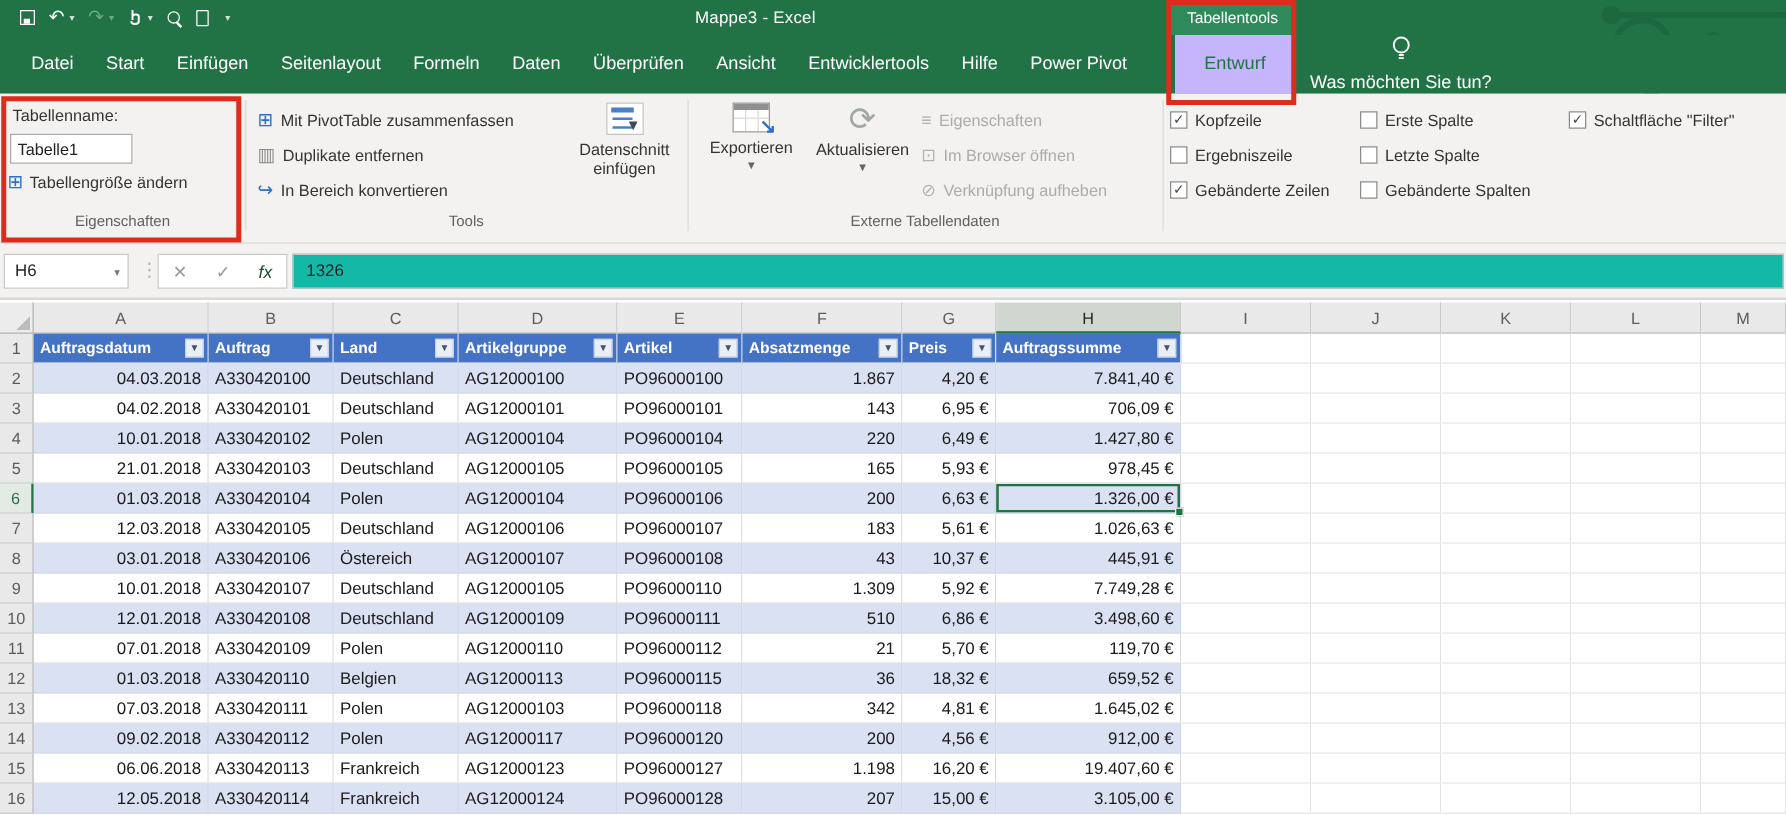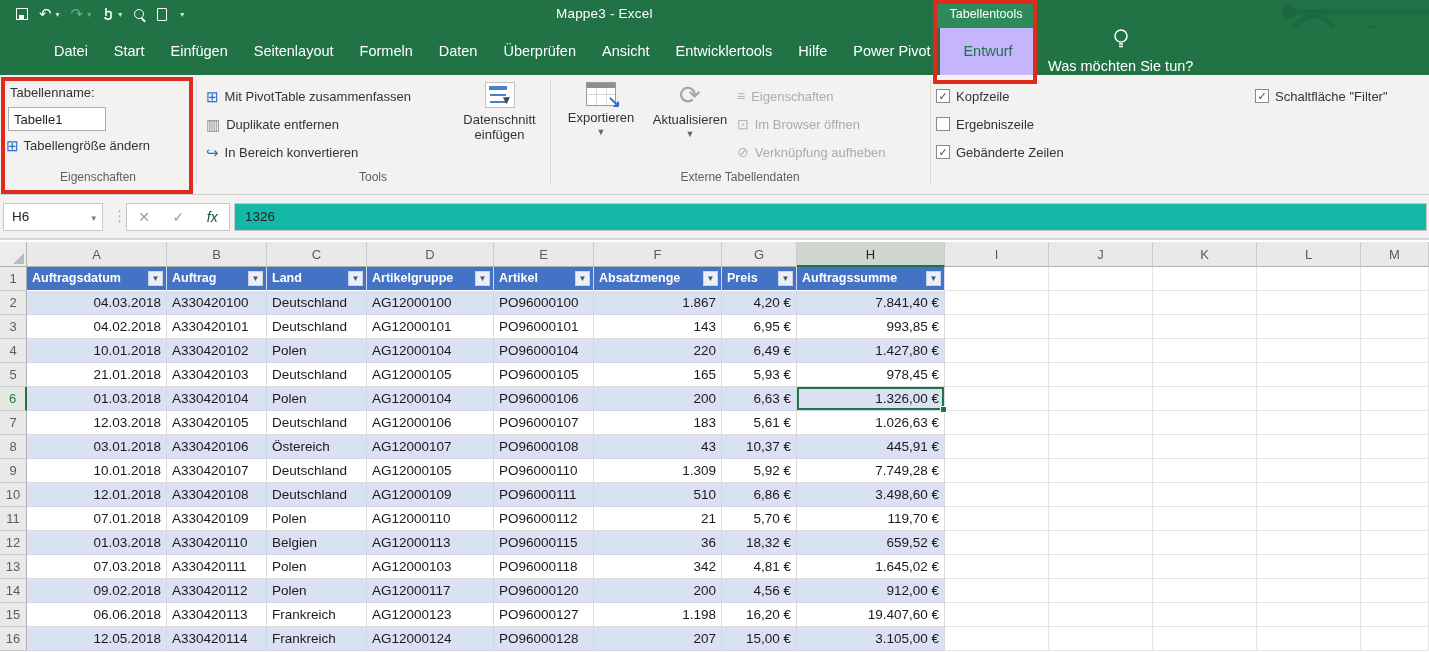--- a/index.html
+++ b/index.html
@@ -23,21 +23,21 @@
   .magico::before { content:""; position:absolute; left:1px; top:1px; width:8px; height:8px; border:1.5px solid #fff; border-radius:50%; }
   .magico::after { content:""; position:absolute; right:0px; bottom:0px; width:5px; height:1.5px; background:#fff; transform:rotate(45deg); }
   .window-title { position:absolute; left:556px; top:6px; color:#fff; font-size:13.5px; letter-spacing:.2px; }
   .ctx-header { position:absolute; left:936px; top:0; width:100px; height:44px; background:#2f8a5b; color:#fff;
     font-size:12.5px; text-align:center; line-height:29px; }
 
   
   .watermark { position:absolute; right:0; top:0; pointer-events:none; opacity:.55; }
 
   
-  .tabrow { position:absolute; left:0; top:28px; width:1429px; height:47px; background:#217346;padding-left:29px; }
+  .tabrow { position:absolute; left:0; top:28px; width:1429px; height:47px; background:#217346; }
   .tabs-flow { display:flex; padding-left:12px; height:47px; align-items:stretch; }
   .tab { color:#fff; font-size:14.5px; padding:0 13px; line-height:46px; white-space:nowrap; }
   .tab-active { position:absolute; left:940px; top:0; width:96px; height:47px; background:#c4b5fd; color:#217346;
     font-size:14.5px; text-align:center; line-height:47px; }
   .tellme { position:absolute; left:1048px; top:0; height:47px; display:flex; align-items:center; gap:8px; color:#fff; font-size:14.5px;flex-direction:column; }
 
   
   .ribbon { position:absolute; left:0; top:75px; width:1429px; height:120px; background:#f3f2f1; border-bottom:1px solid #d2d0ce; }
   .vsep { position:absolute; top:5px; width:1px; height:105px; background:#dcdad8; }
   .grouplabel { position:absolute; top:95px; font-size:12px; color:#5f5f5f; text-align:center; }
@@ -241,20 +241,34 @@
       </div>
       <div class="opt-row">
         <span class="cb"></span>
         <span>Ergebniszeile</span>
       </div>
       <div class="opt-row">
         <span class="cb">✓</span>
         <span>Gebänderte Zeilen</span>
       </div>
     </div>
+  <div class="opt-col" id="opt-col-1" style="left:1088px">
+      <div class="opt-row">
+        <span class="cb"></span>
+        <span>Erste Spalte</span>
+      </div>
+      <div class="opt-row">
+        <span class="cb"></span>
+        <span>Letzte Spalte</span>
+      </div>
+      <div class="opt-row">
+        <span class="cb"></span>
+        <span>Gebänderte Spalten</span>
+      </div>
+    </div>
   <div class="opt-col" id="opt-col-2" style="left:1255px">
       <div class="opt-row">
         <span class="cb">✓</span>
         <span>Schaltfläche "Filter"</span>
       </div>
     </div>
 </div>
 
 <div class="redbox redbox-group"></div>
 <div class="redbox redbox-tab"></div>
@@ -314,21 +328,21 @@
     <div class="cell empty"></div>
     <div class="cell empty"></div>
     <div class="rownum">3</div>
     <div class="cell al-r">04.02.2018</div>
     <div class="cell al-l">A330420101</div>
     <div class="cell al-l">Deutschland</div>
     <div class="cell al-l">AG12000101</div>
     <div class="cell al-l">PO96000101</div>
     <div class="cell al-r">143</div>
     <div class="cell al-r">6,95 €</div>
-    <div class="cell al-r">993,85 €</div>
+    <div class="cell al-r">706,09 €</div>
     <div class="cell empty"></div>
     <div class="cell empty"></div>
     <div class="cell empty"></div>
     <div class="cell empty"></div>
     <div class="cell empty"></div>
     <div class="rownum">4</div>
     <div class="cell al-r banded">10.01.2018</div>
     <div class="cell al-l banded">A330420102</div>
     <div class="cell al-l banded">Polen</div>
     <div class="cell al-l banded">AG12000104</div>

